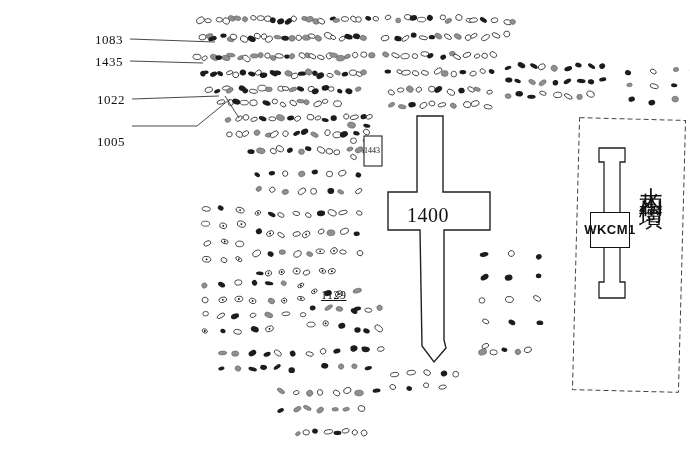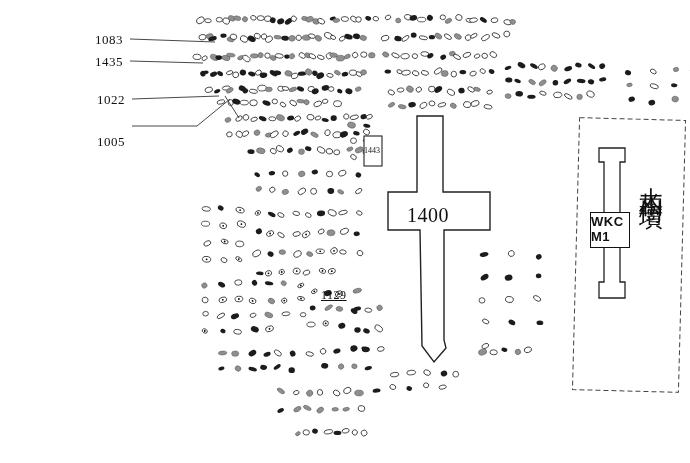--- a/index.html
+++ b/index.html
@@ -9,21 +9,21 @@
     overflow:hidden;
     margin-left:47px;
   }
   .stage svg{position:absolute;left:0;top:0;}
   .lbl{position:absolute;font-size:13px;letter-spacing:.5px;white-space:nowrap;}
   .lbl-1400{font-size:20px;}
   .lbl-1129{font-size:12px;text-decoration:underline;}
   .lbl-1443{font-size:8px;width:18px;letter-spacing:0;}
   .wkc-box{
     position:absolute;left:543px;top:212px;width:40px;height:36px;
-    display:flex;flex-direction:column;justify-content:center;
+    display:flex;flex-direction:row;align-items:center;justify-content:center;
     font-family:"Liberation Sans","DejaVu Sans",sans-serif;
     font-weight:bold;font-size:13px;line-height:1.15;letter-spacing:.5px;
     background:#fff;border:1.5px solid #111;box-sizing:border-box;z-index:3;
   }
   .cjk{
     position:absolute;left:588px;top:168px;
     writing-mode:vertical-rl;text-orientation:upright;
     font-size:24px;letter-spacing:6px;
     font-family:"Liberation Serif","DejaVu Serif",serif;z-index:3;
   }

